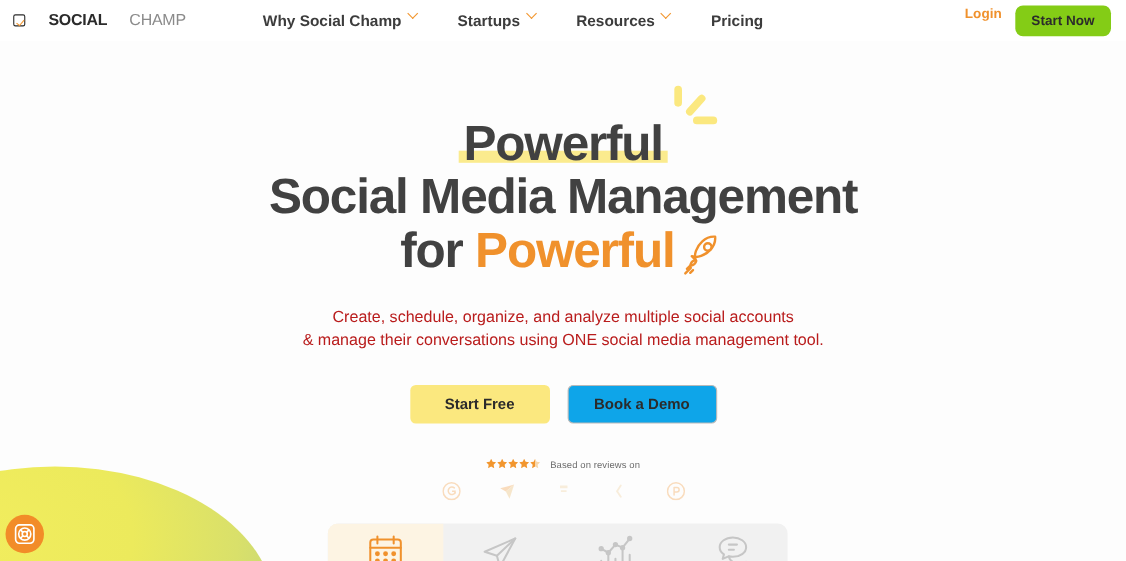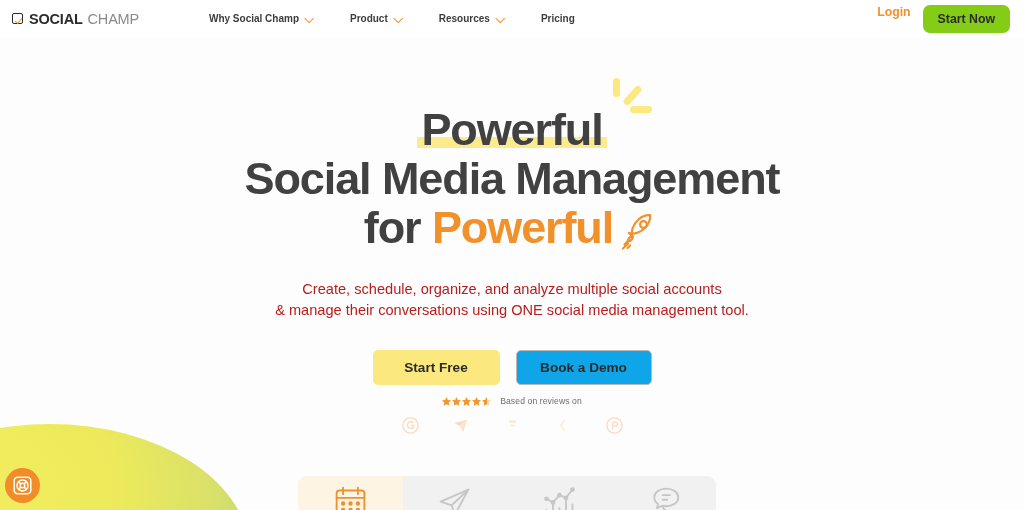--- a/index.html
+++ b/index.html
@@ -30,21 +30,21 @@
 
   
   .header {
     position:absolute; left:0; top:0;
     width:1024px; height:37px;
     background:#ffffff;
     display:flex; align-items:center;
     z-index:40;
   }
   .logo {
-    display:flex; align-items:center; gap:5px;
+    display:flex; align-items:center; gap:20px;
     margin-left:12px;
     cursor:pointer;
     user-select:none;
   }
   .logo-mark {
     width:11px; height:11px;
     border:1.6px solid #2b2b2b;
     border-radius:2px;
     position:relative;
     margin-right:1px;
@@ -68,22 +68,22 @@
     letter-spacing:-0.2px;
     color:#8a8a8a;
   }
 
   .nav {
     display:flex; align-items:center;
     margin-left:51px;
     gap:0px;
   }
   .nav-item {
-    display:flex; align-items:flex-end; gap:6px;
-    font-size:10px; font-weight:600;
+    display:flex; align-items:flex-start; gap:6px;
+    font-size:14px; font-weight:600;
     color:#3c3c3c;
     padding:0 19px;
     cursor:pointer;
     white-space:nowrap;
   }
   .chev {
     display:inline-block;
     width:7px; height:7px;
     border-right:1.7px solid #f2962e;
     border-bottom:1.7px solid #f2962e;
@@ -186,22 +186,22 @@
     font-size:13.6px; font-weight:600;
     width:136px; height:35px;
     border:1px solid #b9b9b9;
     border-radius:5px;
     cursor:pointer;
     font-family:"Liberation Sans", sans-serif;
   }
 
   
   .reviews {
-    margin-top:11px;
-    display:flex; align-items:center; justify-content:center;
+    margin-top:32px;
+    display:flex; align-items:flex-start; justify-content:center;
     gap:9px;
   }
   .stars { display:flex; gap:1px; align-items:center; }
   .reviews-label {
     font-size:8.6px;
     color:#6d6d6d;
     font-weight:400;
     letter-spacing:0.1px;
   }
   .review-logos {
@@ -257,21 +257,21 @@
       <span class="logo-bold">SOCIAL</span>
       <span class="logo-light">CHAMP</span>
     </div>
 
     <nav class="nav">
       <div class="nav-item">
         <span>Why Social Champ</span>
         <span class="chev"></span>
       </div>
       <div class="nav-item">
-        <span>Product</span>
+        <span>Startups</span>
         <span class="chev"></span>
       </div>
       <div class="nav-item">
         <span>Resources</span>
         <span class="chev"></span>
       </div>
       <div class="nav-item">
         <span>Pricing</span>
       </div>
     </nav>

